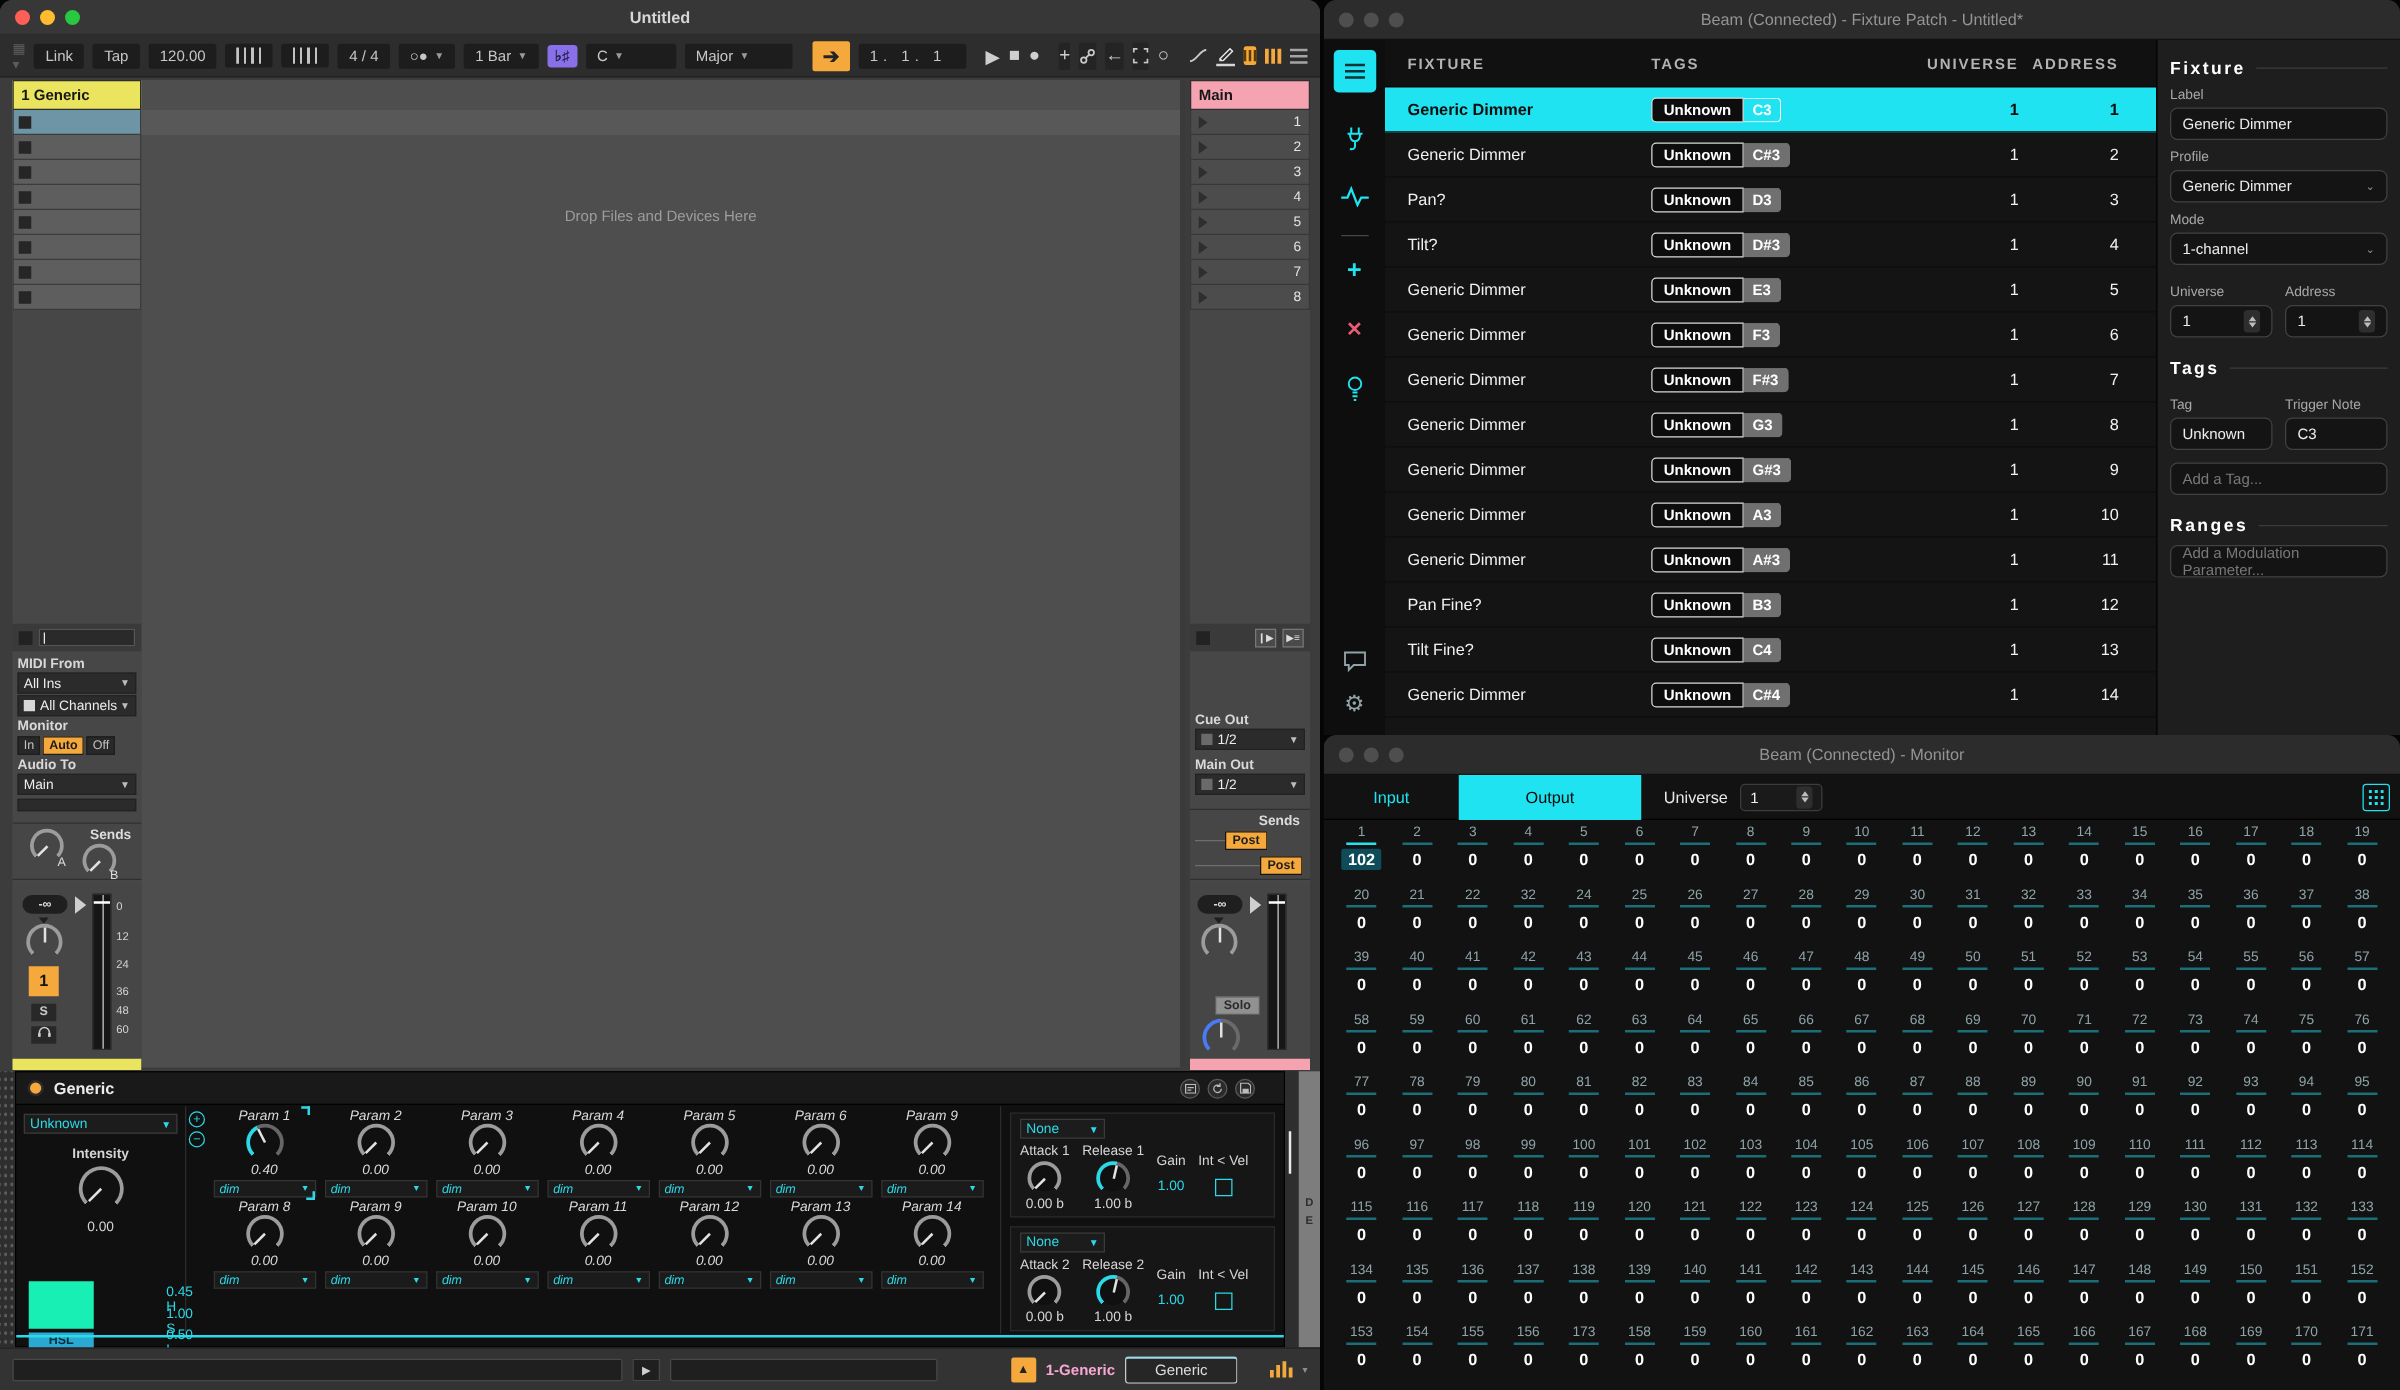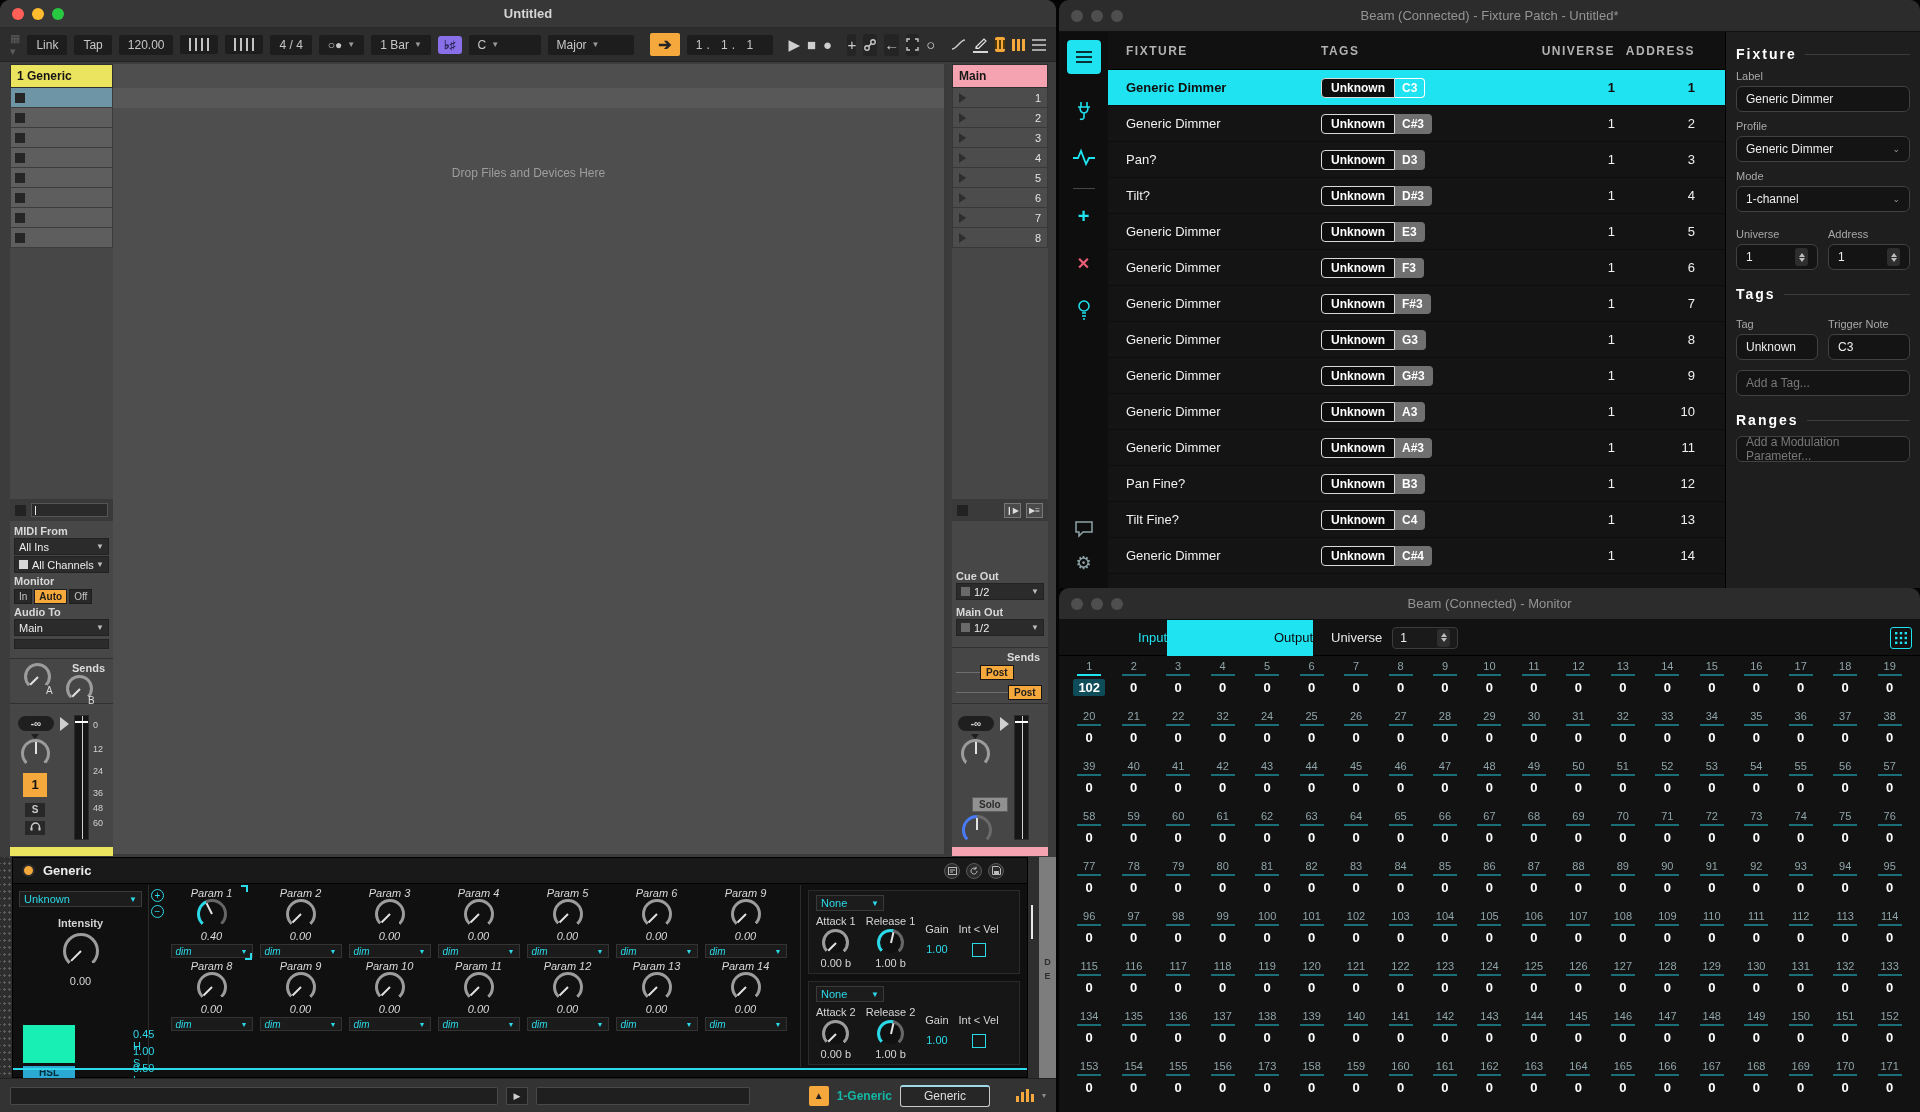--- a/index.html
+++ b/index.html
@@ -141,21 +141,21 @@
   .dev-line { position:absolute; left:0; right:0; bottom:7px; height:2px; background:#2bd9e8; }
   .after-dev { flex:1; position:relative; background:#2e2e2e; }
   .sb-line { position:absolute; left:3px; top:48px; width:2px; height:34px; background:#e8e8e8; }
   .side-strip { position:absolute; right:0; top:0; bottom:0; width:17px; background:#7d7d7d; color:#2e2e2e; font-size:9px; font-weight:bold; text-align:center; padding-top:98px; line-height:14px; }
 
   .statusbar { position:absolute; left:0; right:0; top:1078px; height:34px; background:#333; border-top:1px solid #222; display:flex; align-items:center; padding:0 10px; gap:8px; }
   .sfield { height:18px; background:#1f1f1f; border:1px solid #484848; border-radius:2px; }
   .sf1 { width:488px; } .sf2 { width:214px; }
   .splay { width:22px; height:18px; background:#1f1f1f; border:1px solid #484848; color:#cfcfcf; font-size:9px; display:flex; align-items:center; justify-content:center; }
   .sorange { width:20px; height:20px; background:#f5a83c; border-radius:2px; color:#222; font-size:10px; display:flex; align-items:center; justify-content:center; margin-left:auto; }
-  .stref { color:#14b8a6; font-size:12px; font-weight:bold; }
+  .stref { color:#f9a8d4; font-size:12px; font-weight:bold; }
   .stab { width:90px; height:22px; background:#262626; border:1px solid #c9c9c9; border-top:2px solid #9fd8e8; border-radius:3px; color:#dedede; font-size:12px; text-align:center; line-height:19px; margin-right:18px; }
   .eqbars { display:flex; gap:2px; align-items:flex-end; }
   .eqbars i { width:3px; background:#f5a83c; }
   .scar { color:#8d8d8d; font-size:8px; }
 
   
   .beam-patch { left:1059px; top:0; width:861px; height:588px; background:#161616; border-radius:10px 10px 0 0; }
   .beam-mon { left:1059px; top:588px; width:861px; height:524px; background:#121212; border-radius:10px 10px 0 0; }
   .beam-bar { position:relative; height:32px; background:#2c2c2c; border-bottom:1px solid #111; display:flex; align-items:center; padding:0 12px; }
 
@@ -189,21 +189,21 @@
   .finput.ph-t { color:#787878; }
   .two { display:flex; gap:10px; }
   .two > div { flex:1; }
   .stepper { display:flex; align-items:center; margin-left:auto; background:#2e2e2e; border-radius:3px; width:13px; height:18px; flex-direction:column; justify-content:center; gap:1px; }
   .stepper b { width:0; height:0; border-left:3px solid transparent; border-right:3px solid transparent; }
   .stepper b.u { border-bottom:4px solid #bdbdbd; }
   .stepper b.d { border-top:4px solid #bdbdbd; }
   .gapv { height:16px; }
 
   .bm-tabs { position:absolute; left:0; right:0; top:32px; height:36px; background:#121212; border-bottom:1px solid #000; display:flex; align-items:center; }
-  .bm-tab { width:108px; text-align:right; font-size:13px; color:#1fe3f0; height:36px; line-height:36px; }
+  .bm-tab { width:108px; text-align:center; font-size:13px; color:#1fe3f0; height:36px; line-height:36px; }
   .bm-tab.on { width:146px; background:#1fe3f0; color:#0b0b0b; }
   .bm-uni-lab { color:#e8e8e8; font-size:13px; margin-left:18px; }
   .bm-stepbox { margin-left:10px; width:66px; height:22px; background:#1a1a1a; border:1px solid #3c3c3c; border-radius:4px; color:#efefef; font-size:12px; display:flex; align-items:center; padding:0 7px; }
   .bm-grid-ic { margin-left:auto; margin-right:8px; width:22px; height:22px; border:1px solid #1fe3f0; border-radius:3px; display:flex; align-items:center; justify-content:center; }
   .bm-grid { position:absolute; left:8px; right:8px; top:68px; bottom:0; }
   .mrow { height:50px; display:flex; }
   .mcell { flex:1; text-align:center; }
   .mch { display:inline-block; min-width:24px; color:#8fa4a8; font-size:11px; padding-bottom:2px; border-bottom:2px solid #1a6e78; }
   .mch.hl { border-bottom-color:#1fe3f0; }
   .mval { display:block; margin-top:4px; color:#fff; font-weight:bold; font-size:13px; }

